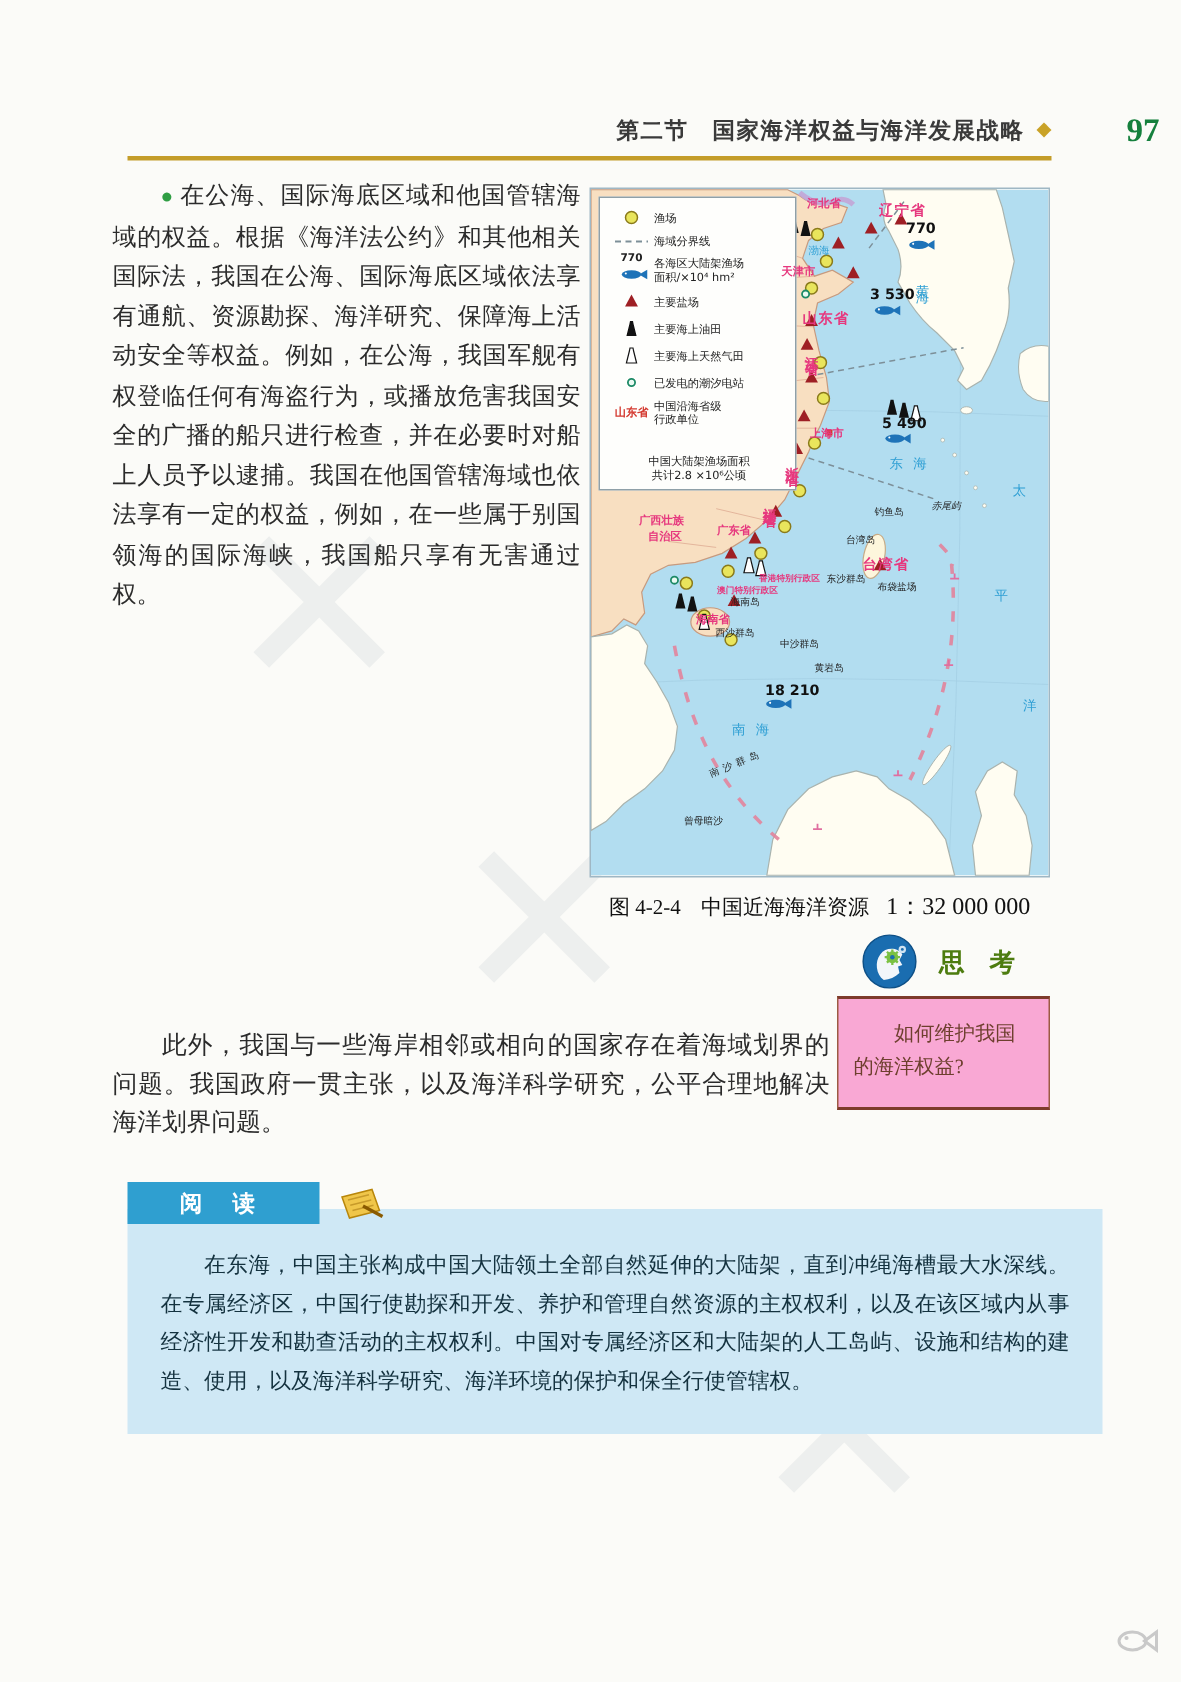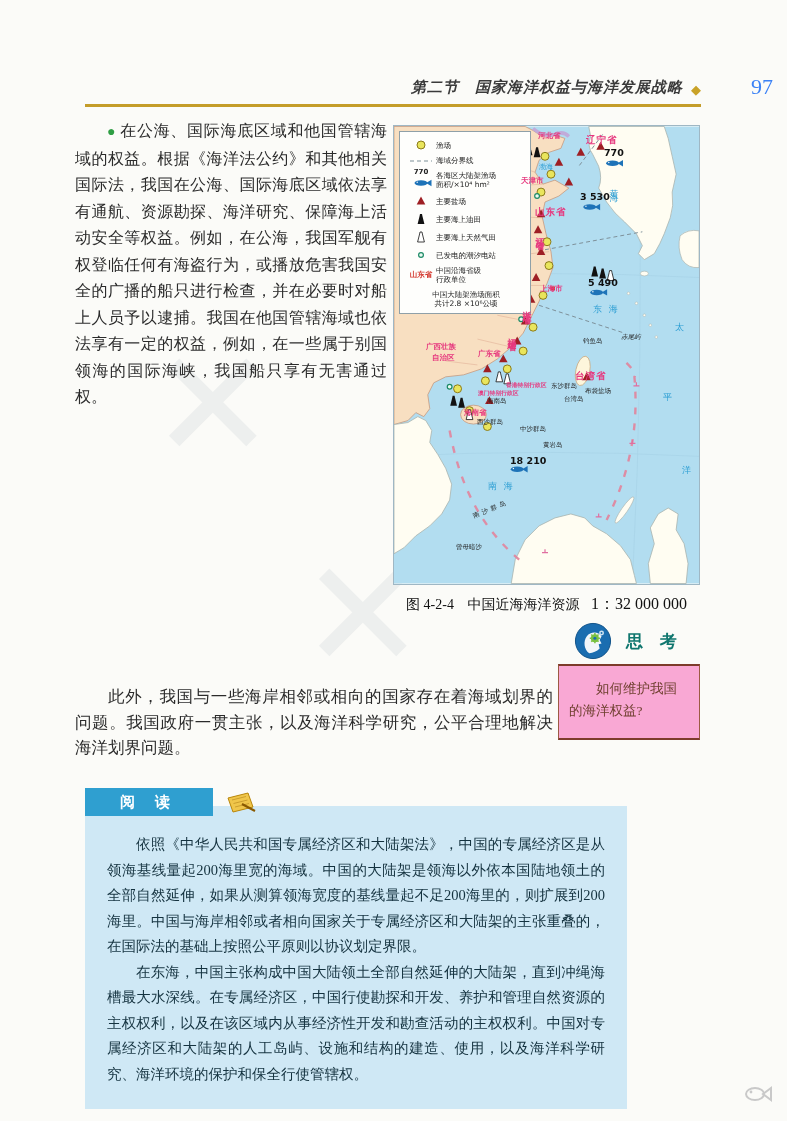--- a/index.html
+++ b/index.html
@@ -2,26 +2,26 @@
 <html><head>
 <meta charset="utf-8">
 <style>
   html,body{margin:0;padding:0;}
   body{width:787px;height:1121px;position:relative;background:#fbfbf8;
        font-family:"Liberation Serif","DejaVu Serif",serif;color:#2b2b2b;overflow:hidden;}
   .wm-x{position:absolute;font-size:150px;color:rgba(120,140,155,0.10);
         font-family:"DejaVu Sans",sans-serif;pointer-events:none;line-height:1;}
   
   .hdr{position:absolute;left:85px;top:78px;width:688px;height:28px;}
-  .hdr-row{position:absolute;right:72px;top:0;display:flex;align-items:flex-end;gap:8px;
-           font-family:"Liberation Sans","DejaVu Sans",sans-serif;font-style:italic;}
+  .hdr-row{position:absolute;right:72px;top:0;display:flex;align-items:flex-start;gap:8px;
+           font-family:"Liberation Sans","DejaVu Sans",sans-serif;}
   .hdr-title{font-size:15px;font-weight:bold;color:#3a3a3a;letter-spacing:1px;}
   .hdr-diamond{color:#c9a227;font-size:13px;}
-  .hdr-num{position:absolute;right:0;top:-4px;font-size:22px;font-weight:normal;
-           font-family:"Liberation Serif",serif;color:#3b82f6;}
+  .hdr-num{position:absolute;right:0;top:-4px;font-size:22px;font-weight:bold;
+           font-family:"Liberation Serif",serif;color:#15803d;}
   .hdr-rule{position:absolute;left:0;right:72px;top:26px;height:3px;background:#c49d2a;}
   
   .leftcol{position:absolute;left:75px;top:118px;width:312px;font-size:16px;line-height:26.5px;
            text-align:justify;}
   .leftcol p{margin:0;}
   .para-indent{text-indent:2em;}
   .bullet{color:#2f9e44;font-size:14px;margin-right:4px;}
   .fullpara{position:absolute;left:75px;top:684px;width:478px;font-size:16.5px;line-height:25.5px;
             text-align:justify;text-indent:2em;margin:0;}
   
@@ -42,35 +42,35 @@
   .rot{transform:rotate(-22deg);letter-spacing:3px;}
   
   .legend{position:absolute;left:5px;top:5px;width:132px;background:#fefefc;
           border:1px solid #8fa0a8;box-sizing:border-box;padding:6px 4px 5px 6px;
           font-family:"DejaVu Sans","Liberation Sans",sans-serif;font-size:7.5px;color:#222;}
   .lg-row{display:flex;align-items:center;margin-bottom:4px;}
   .lg-key{width:30px;display:flex;flex-direction:column;align-items:center;justify-content:center;flex:none;}
   .lg-num{font-size:7px;font-weight:bold;line-height:7px;}
   .lg-label{white-space:pre-line;line-height:9px;}
   .lg-sample{color:#d43a30;font-weight:bold;font-size:7.5px;}
-  .lg-note{text-align:center;white-space:pre-line;line-height:9px;margin-top:6px;}
+  .lg-note{text-align:center;white-space:pre-line;line-height:9px;margin-top:19px;}
   .map-caption{position:absolute;left:393px;top:594px;width:307px;text-align:center;font-size:14px;
                color:#111;font-family:"Liberation Serif",serif;}
   .map-caption .scale{font-size:16px;margin-left:8px;}
   
   .think{position:absolute;left:558px;top:622px;width:142px;}
   .think-head{display:flex;align-items:center;gap:14px;margin-left:16px;}
-  .think-title{color:#0f766e;font-weight:bold;font-size:17px;letter-spacing:6px;
+  .think-title{color:#4d7c0f;font-weight:bold;font-size:17px;letter-spacing:6px;
                font-family:"Liberation Sans","DejaVu Sans",sans-serif;}
   .think-box{margin-top:4px;background:#f9a8d4;border:1px solid #9c5a43;
              border-top:2.5px solid #7d3b2b;border-bottom:2.5px solid #7d3b2b;
              padding:12px 10px 16px 10px;font-size:13.5px;line-height:22px;color:#6e3f2e;
              text-indent:2em;font-family:"Liberation Serif",serif;}
   
-  .reading{position:absolute;left:85px;top:806px;width:542px;background:#cfe8f5;
+  .reading{position:absolute;left:85px;top:806px;width:650px;background:#cfe8f5;
            padding:26px 22px 22px 22px;box-sizing:border-box;}
   .read-tab{position:absolute;left:0;top:-18px;width:128px;height:28px;background:#2f9fd0;
             color:#fff;display:flex;align-items:center;justify-content:center;
             font-family:"Liberation Sans","DejaVu Sans",sans-serif;
             font-size:15px;font-weight:bold;letter-spacing:8px;}
   .read-book{position:absolute;left:140px;top:-16px;}
   .read-title{text-align:center;font-size:16.5px;font-weight:bold;color:#16303c;margin:2px 0 12px 0;
               font-family:"Liberation Sans","DejaVu Sans",sans-serif;}
   .reading p{margin:0;font-size:14.5px;line-height:25.5px;text-align:justify;text-indent:2em;
              color:#14323f;}
@@ -332,21 +332,21 @@
       <span class="mlabel prov" style="left: 181px; top: 244px;">台湾省</span>
       <span class="mlabel sea-xs" style="left: 145px; top: 36px;">渤海</span>
       <span class="mlabel sea-v" style="left: 213px; top: 56px;">黄海</span>
       <span class="mlabel sea" style="left: 199px; top: 177px;">东 海</span>
       <span class="mlabel sea" style="left: 94px; top: 354px;">南 海</span>
       <span class="mlabel sea" style="left: 281px; top: 195px;">太</span>
       <span class="mlabel sea" style="left: 269px; top: 265px;">平</span>
       <span class="mlabel sea" style="left: 288px; top: 338px;">洋</span>
       <span class="mlabel isl" style="left: 189px; top: 211px;">钓鱼岛</span>
       <span class="mlabel isl" style="left: 227px; top: 207px; font-style: italic;">赤尾屿</span>
-      <span class="mlabel isl" style="left: 170px; top: 230px; margin-top: 39px;">台湾岛</span>
+      <span class="mlabel isl" style="left: 170px; top: 230px;">台湾岛</span>
       <span class="mlabel isl" style="left: 191px; top: 261px;">布袋盐场</span>
       <span class="mlabel isl" style="left: 157px; top: 256px;">东沙群岛</span>
       <span class="mlabel isl" style="left: 93px; top: 271px;">海南岛</span>
       <span class="mlabel isl" style="left: 83px; top: 292px;">西沙群岛</span>
       <span class="mlabel isl" style="left: 126px; top: 299px;">中沙群岛</span>
       <span class="mlabel isl" style="left: 149px; top: 315px;">黄岩岛</span>
       <span class="mlabel isl rot" style="left: 78px; top: 379px;">南沙群岛</span>
       <span class="mlabel isl" style="left: 62px; top: 417px;">曾母暗沙</span>
       <span class="mlabel num" style="left: 210px; top: 21px;">770</span>
       <span class="mlabel num" style="left: 186px; top: 65px;">3 530</span>
@@ -378,21 +378,20 @@
   <div class="think-box">如何维护我国的海洋权益?</div>
 </div>
 
 <div class="reading">
   <div class="read-tab">阅 读</div>
   <svg class="read-book" width="32" height="26" viewBox="0 0 32 26">
     <path d="M3,8 L23,3 L28,17 L8,22 Z" fill="#f0c64a" stroke="#b8860b" stroke-width="1"></path>
     <path d="M7,10 L21,6.5 M8.5,13.5 L22.5,10 M10,17 L24,13.5" stroke="#c79a2a" stroke-width="0.9" fill="none"></path>
     <path d="M17,14 L30,21" stroke="#8a5a00" stroke-width="2.2"></path>
   </svg>
-  <p>依照《中华人民共和国专属经济区和大陆架法》，中国的专属经济区是从领海基线量起200海里宽的海域。中国的大陆架是领海以外依本国陆地领土的全部自然延伸，如果从测算领海宽度的基线量起不足200海里的，则扩展到200海里。中国与海岸相邻或者相向国家关于专属经济区和大陆架的主张重叠的，在国际法的基础上按照公平原则以协议划定界限。</p>
   <p>在东海，中国主张构成中国大陆领土全部自然延伸的大陆架，直到冲绳海槽最大水深线。在专属经济区，中国行使勘探和开发、养护和管理自然资源的主权权利，以及在该区域内从事经济性开发和勘查活动的主权权利。中国对专属经济区和大陆架的人工岛屿、设施和结构的建造、使用，以及海洋科学研究、海洋环境的保护和保全行使管辖权。</p>
 </div>
 
 <div class="foot-wm">
   <svg width="30" height="20" viewBox="0 0 30 20">
     <ellipse cx="12" cy="10" rx="9" ry="6" fill="none" stroke="#c9c9c9" stroke-width="2"></ellipse>
     <path d="M20,10 L28,4 L28,16 Z" fill="none" stroke="#c9c9c9" stroke-width="2"></path>
     <circle cx="8" cy="8" r="1.4" fill="#c9c9c9"></circle>
   </svg>
 </div>

